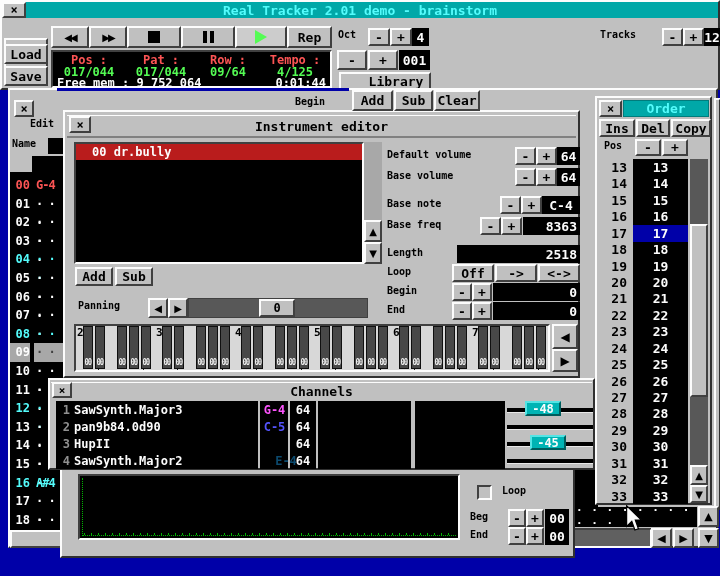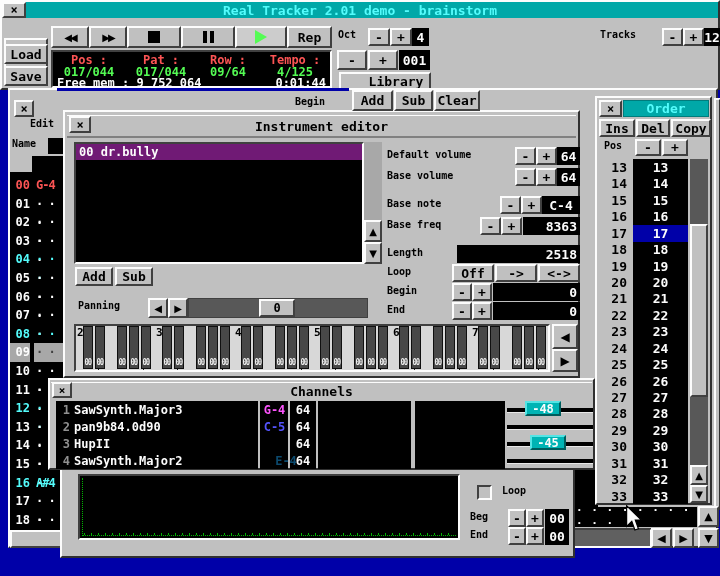--- a/index.html
+++ b/index.html
@@ -172,21 +172,21 @@
 
   <div class="win" style="left:63px;top:110px;width:517px;height:268px;z-index:3;">
     <div class="abs" style="left:2px;top:3px;width:509px;height:20px;border-top:1px solid #fcfcfc;border-bottom:2px solid #808080;display:flex;align-items:center;justify-content:center;font-size:13px;color:#000;">
       <span>Instrument editor</span>
     </div>
     <div class="btn" style="left:4px;top:4px;width:22px;height:17px;font-size:12px;">
         <span>×</span>
       </div>
 
     <div class="fld sunk" style="left:9px;top:30px;width:290px;height:122px;display:block;">
-      <div class="abs" style="left:0;top:0;width:100%;height:16px;background:#701a75;color:#fcfcfc;padding-left:3px;box-sizing:border-box;font-size:12px;line-height:16px;">00 dr.bully</div>
+      <div class="abs" style="left:0;top:0;width:100%;height:16px;background:#b91c1c;color:#fcfcfc;padding-left:16px;box-sizing:border-box;font-size:12px;line-height:16px;">00 dr.bully</div>
     </div>
     <div class="abs" style="left:299px;top:30px;width:18px;height:122px;background:#a8a8a8;"></div>
     <div class="btn" style="left:299px;top:108px;width:18px;height:22px;">
         <span class="icon" style="font-size:10px;">▲</span>
       </div>
     <div class="btn" style="left:299px;top:130px;width:18px;height:22px;">
         <span class="icon" style="font-size:10px;">▼</span>
       </div>
 
     <div class="lbl" style="left:322px;top:37px;">Default volume</div>

